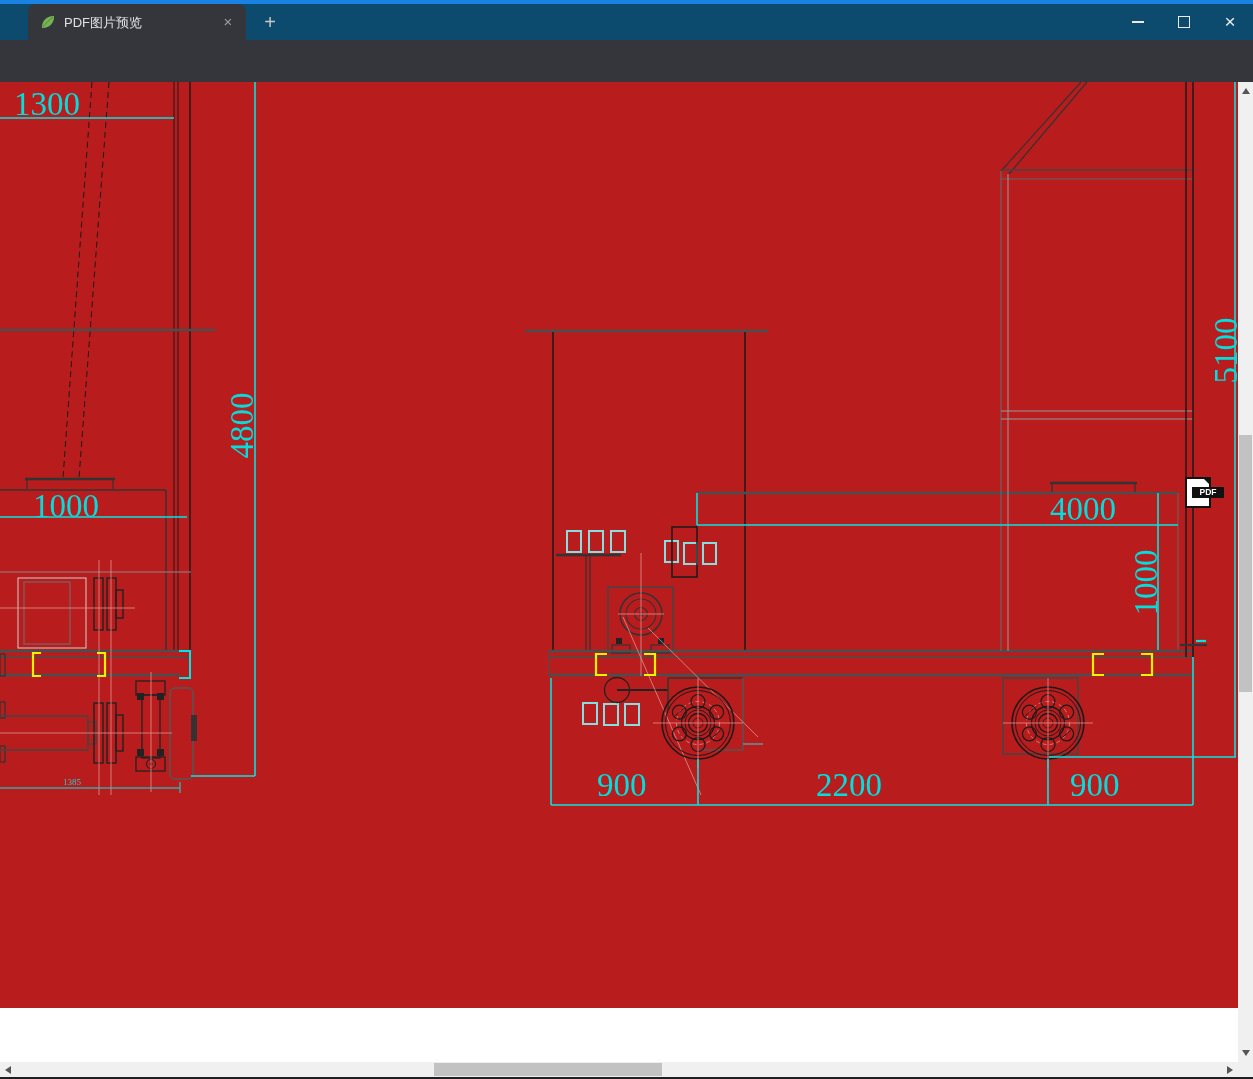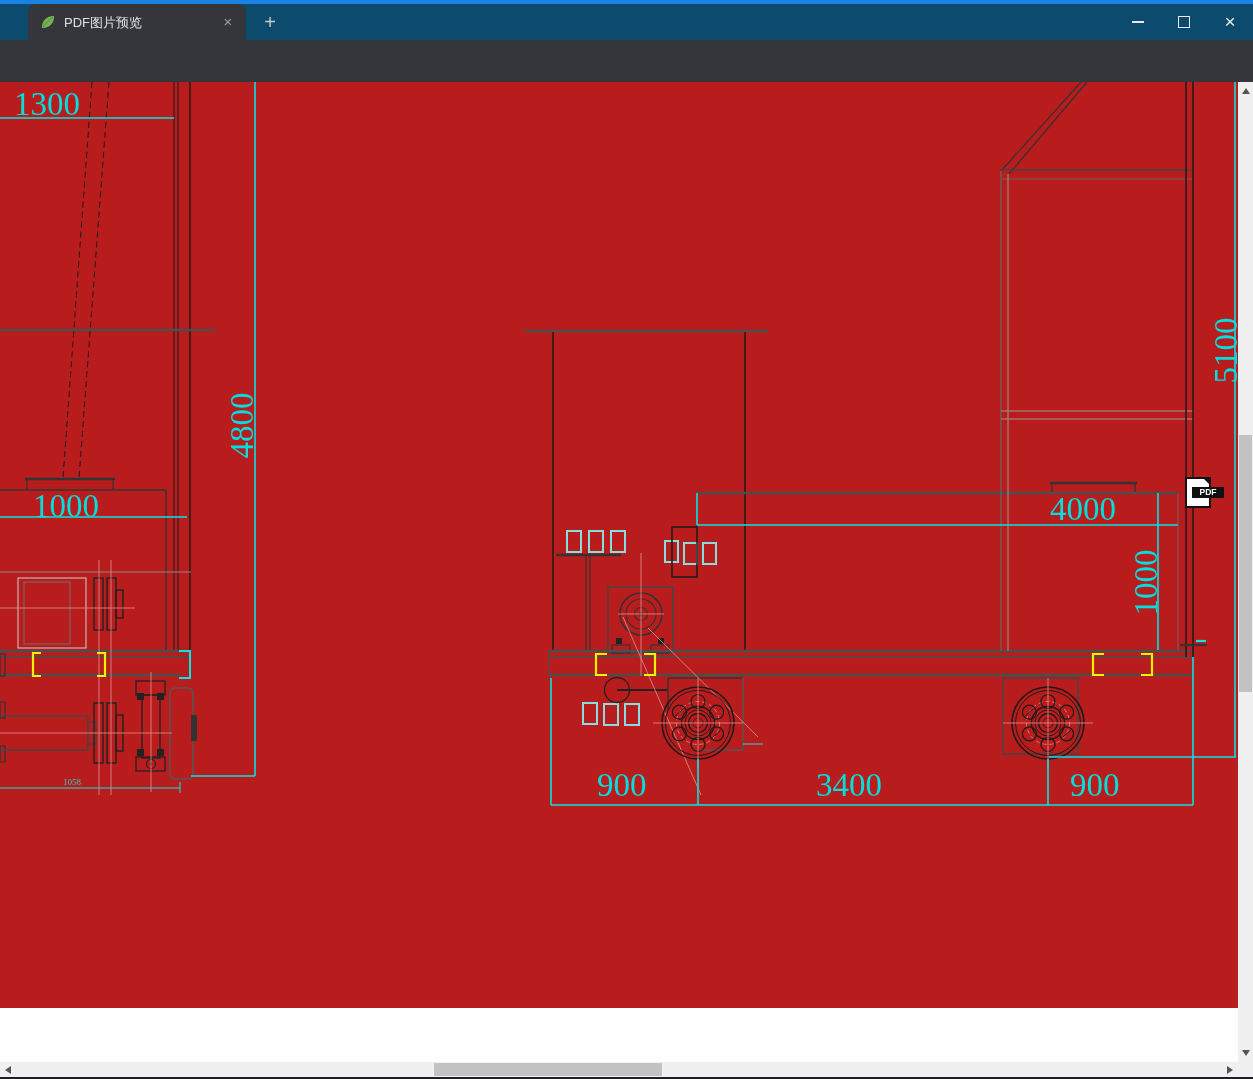--- a/index.html
+++ b/index.html
@@ -318,26 +318,26 @@
         <line x1="551" y1="723" x2="1193" y2="723"></line>
         <line x1="1049" y1="675" x2="1236" y2="675"></line>
         <line x1="1235" y1="0" x2="1235" y2="675"></line>
         <line x1="1196" y1="559" x2="1206" y2="559" stroke-width="2.2"></line>
       </g>
     </svg>
 
     <span class="dim" style="left:14px;top:6px">1300</span>
     <span class="dim v" style="left:197px;top:327px">4800</span>
     <span class="dim" style="left:33px;top:408px">1000</span>
-    <span class="dim tiny" style="left:63px;top:696px">1058</span>
+    <span class="dim tiny" style="left:63px;top:696px">1385</span>
     <span class="dim v" style="left:1181px;top:252px">5100</span>
     <span class="dim" style="left:1050px;top:411px">4000</span>
     <span class="dim v" style="left:1101px;top:484px">1000</span>
     <span class="dim" style="left:597px;top:687px">900</span>
-    <span class="dim" style="left:816px;top:687px">3400</span>
+    <span class="dim" style="left:816px;top:687px">2200</span>
     <span class="dim" style="left:1070px;top:687px">900</span>
 
     <div class="pdficon">
       <span class="fold"></span>
       <span class="pdfband">PDF</span>
     </div>
     <div class="pagesep"></div>
   </div>
 
   <div class="vscroll">

